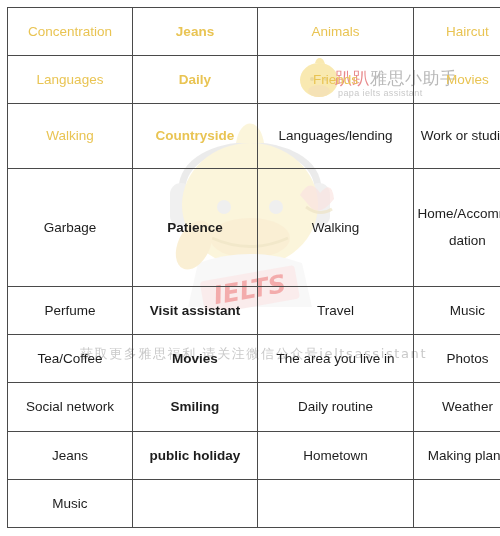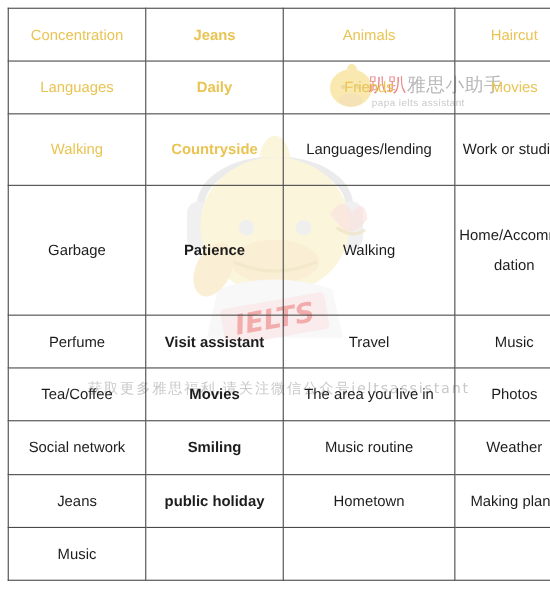--- a/index.html
+++ b/index.html
@@ -225,21 +225,21 @@
         <tr>
           <td class="c0">Tea/Coffee</td>
           <td class="c1">Movies</td>
           <td class="c2">The area you live in</td>
           <td class="c3">Photos</td>
         </tr>
 
         <tr>
           <td class="c0">Social network</td>
           <td class="c1">Smiling</td>
-          <td class="c2">Music routine</td>
+          <td class="c2">Daily routine</td>
           <td class="c3">Weather</td>
         </tr>
 
         <tr>
           <td class="c0">Jeans</td>
           <td class="c1">public holiday</td>
           <td class="c2">Hometown</td>
           <td class="c3">Making plans</td>
         </tr>
 

